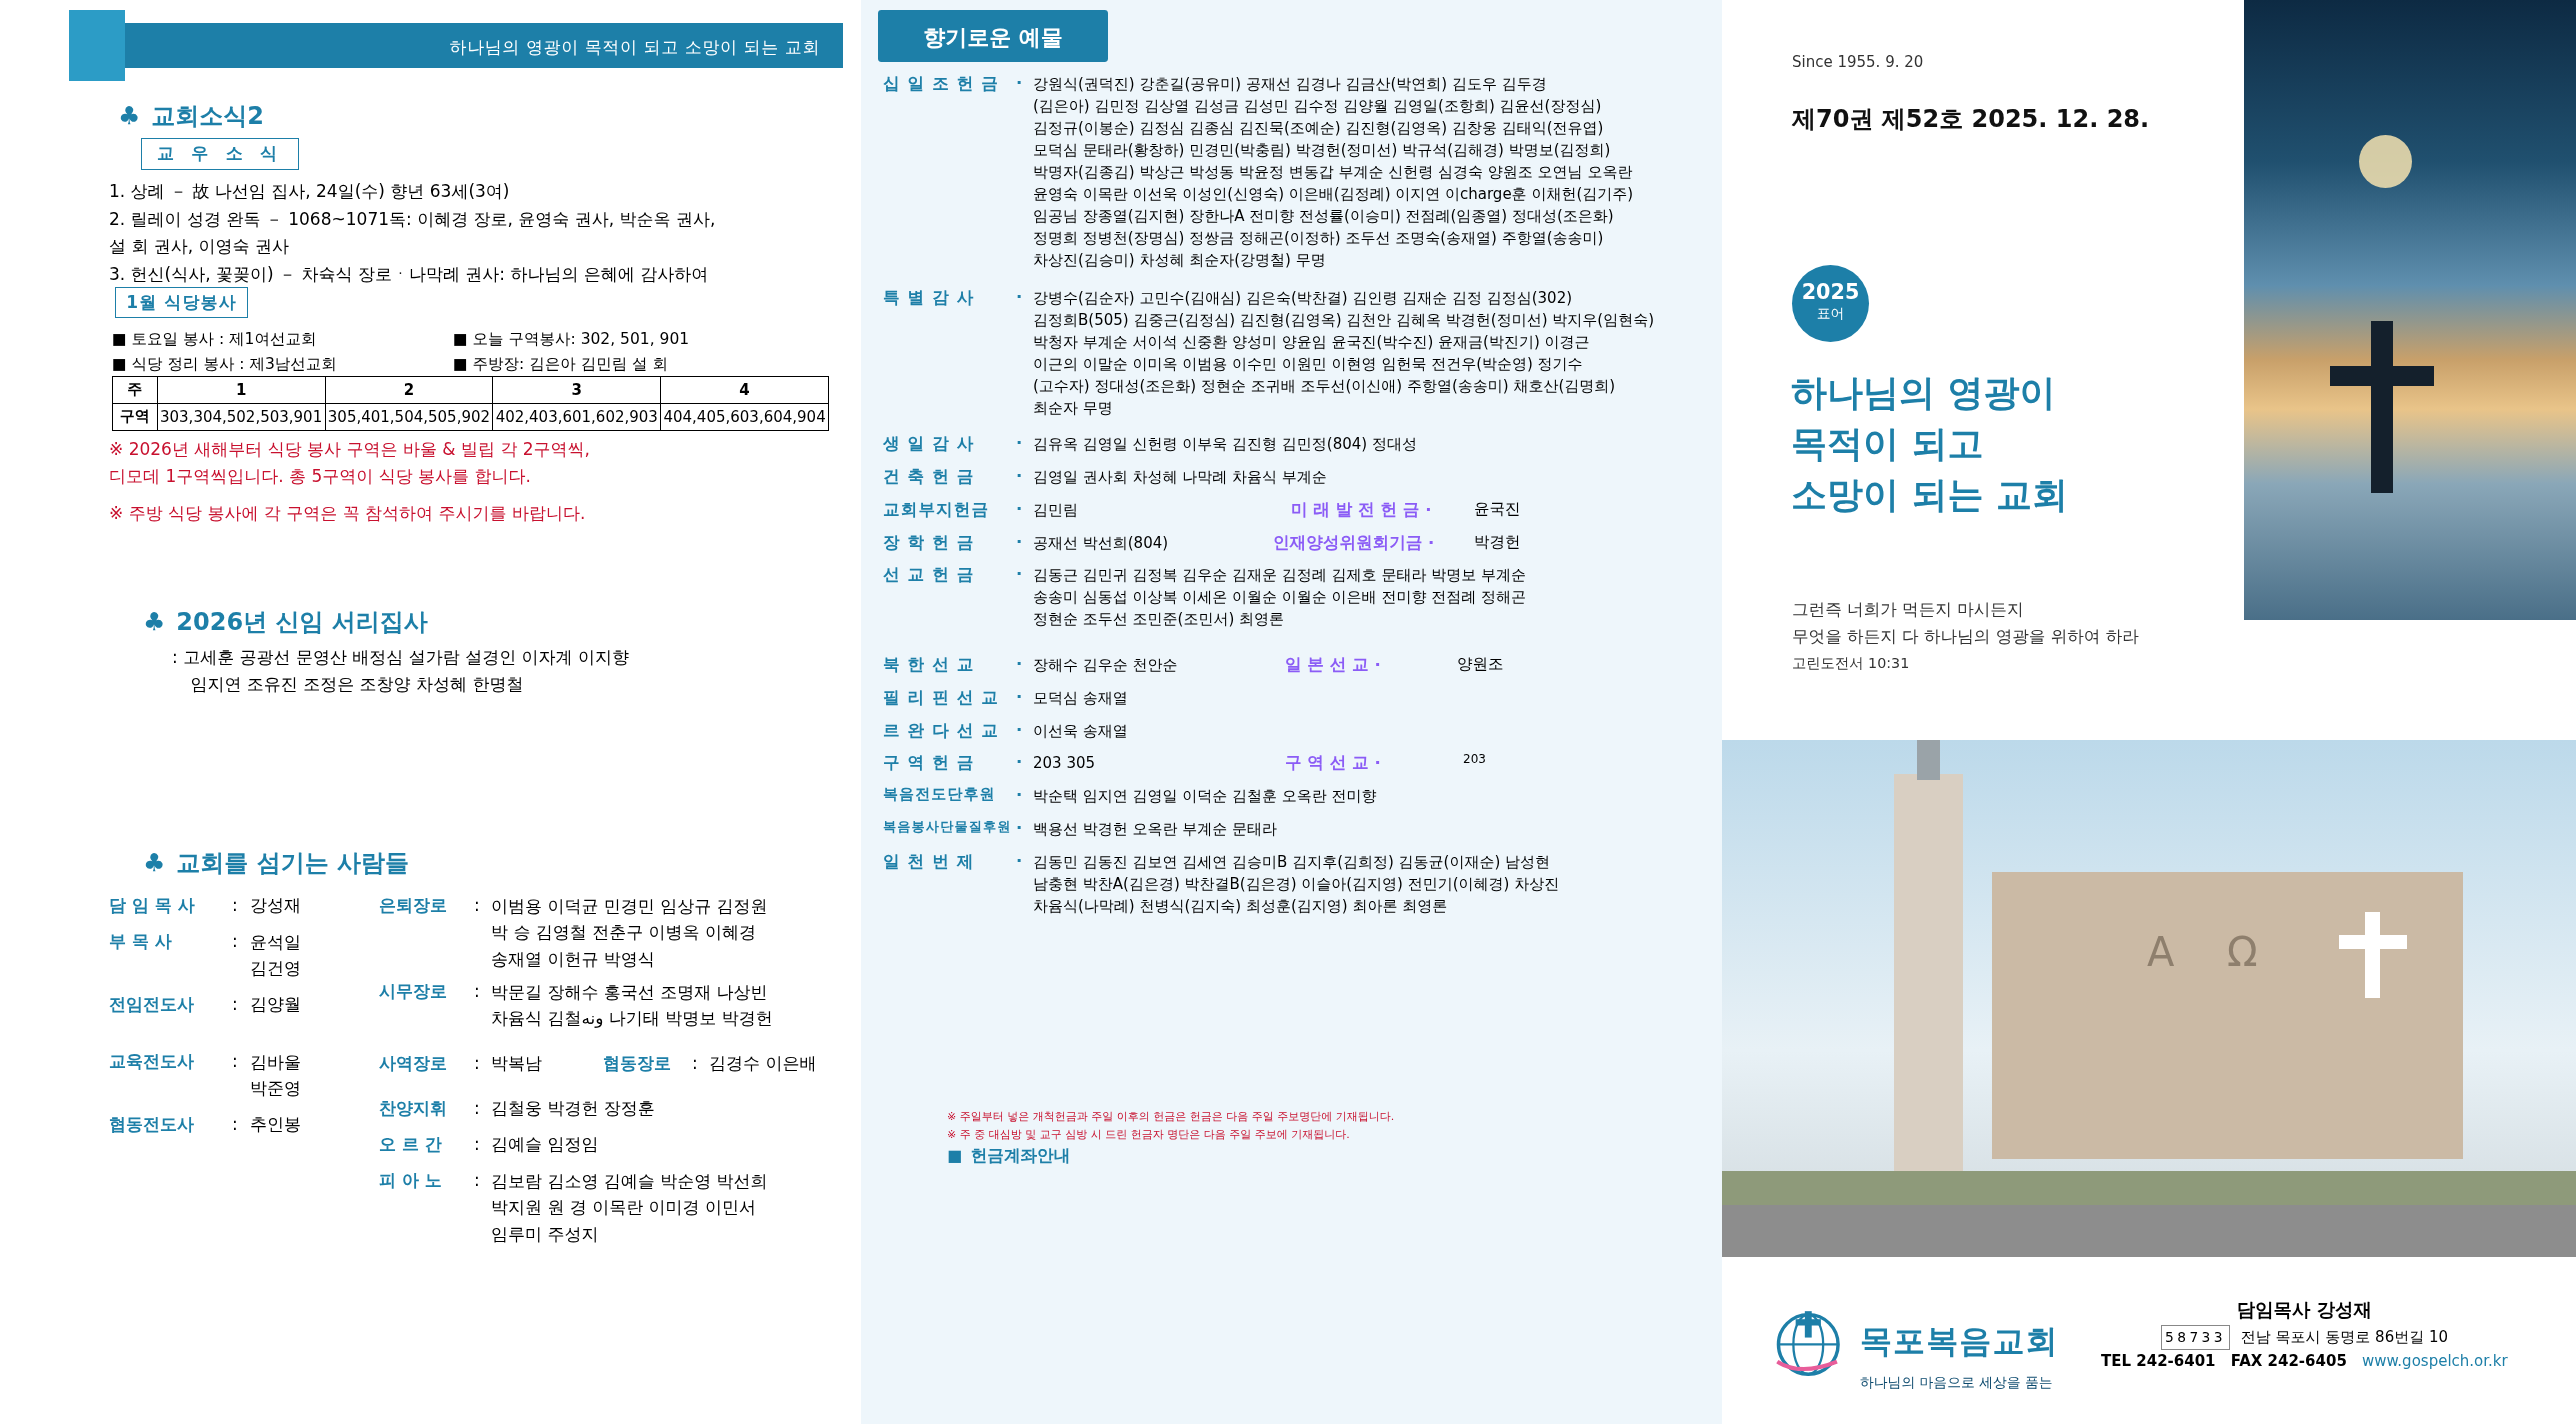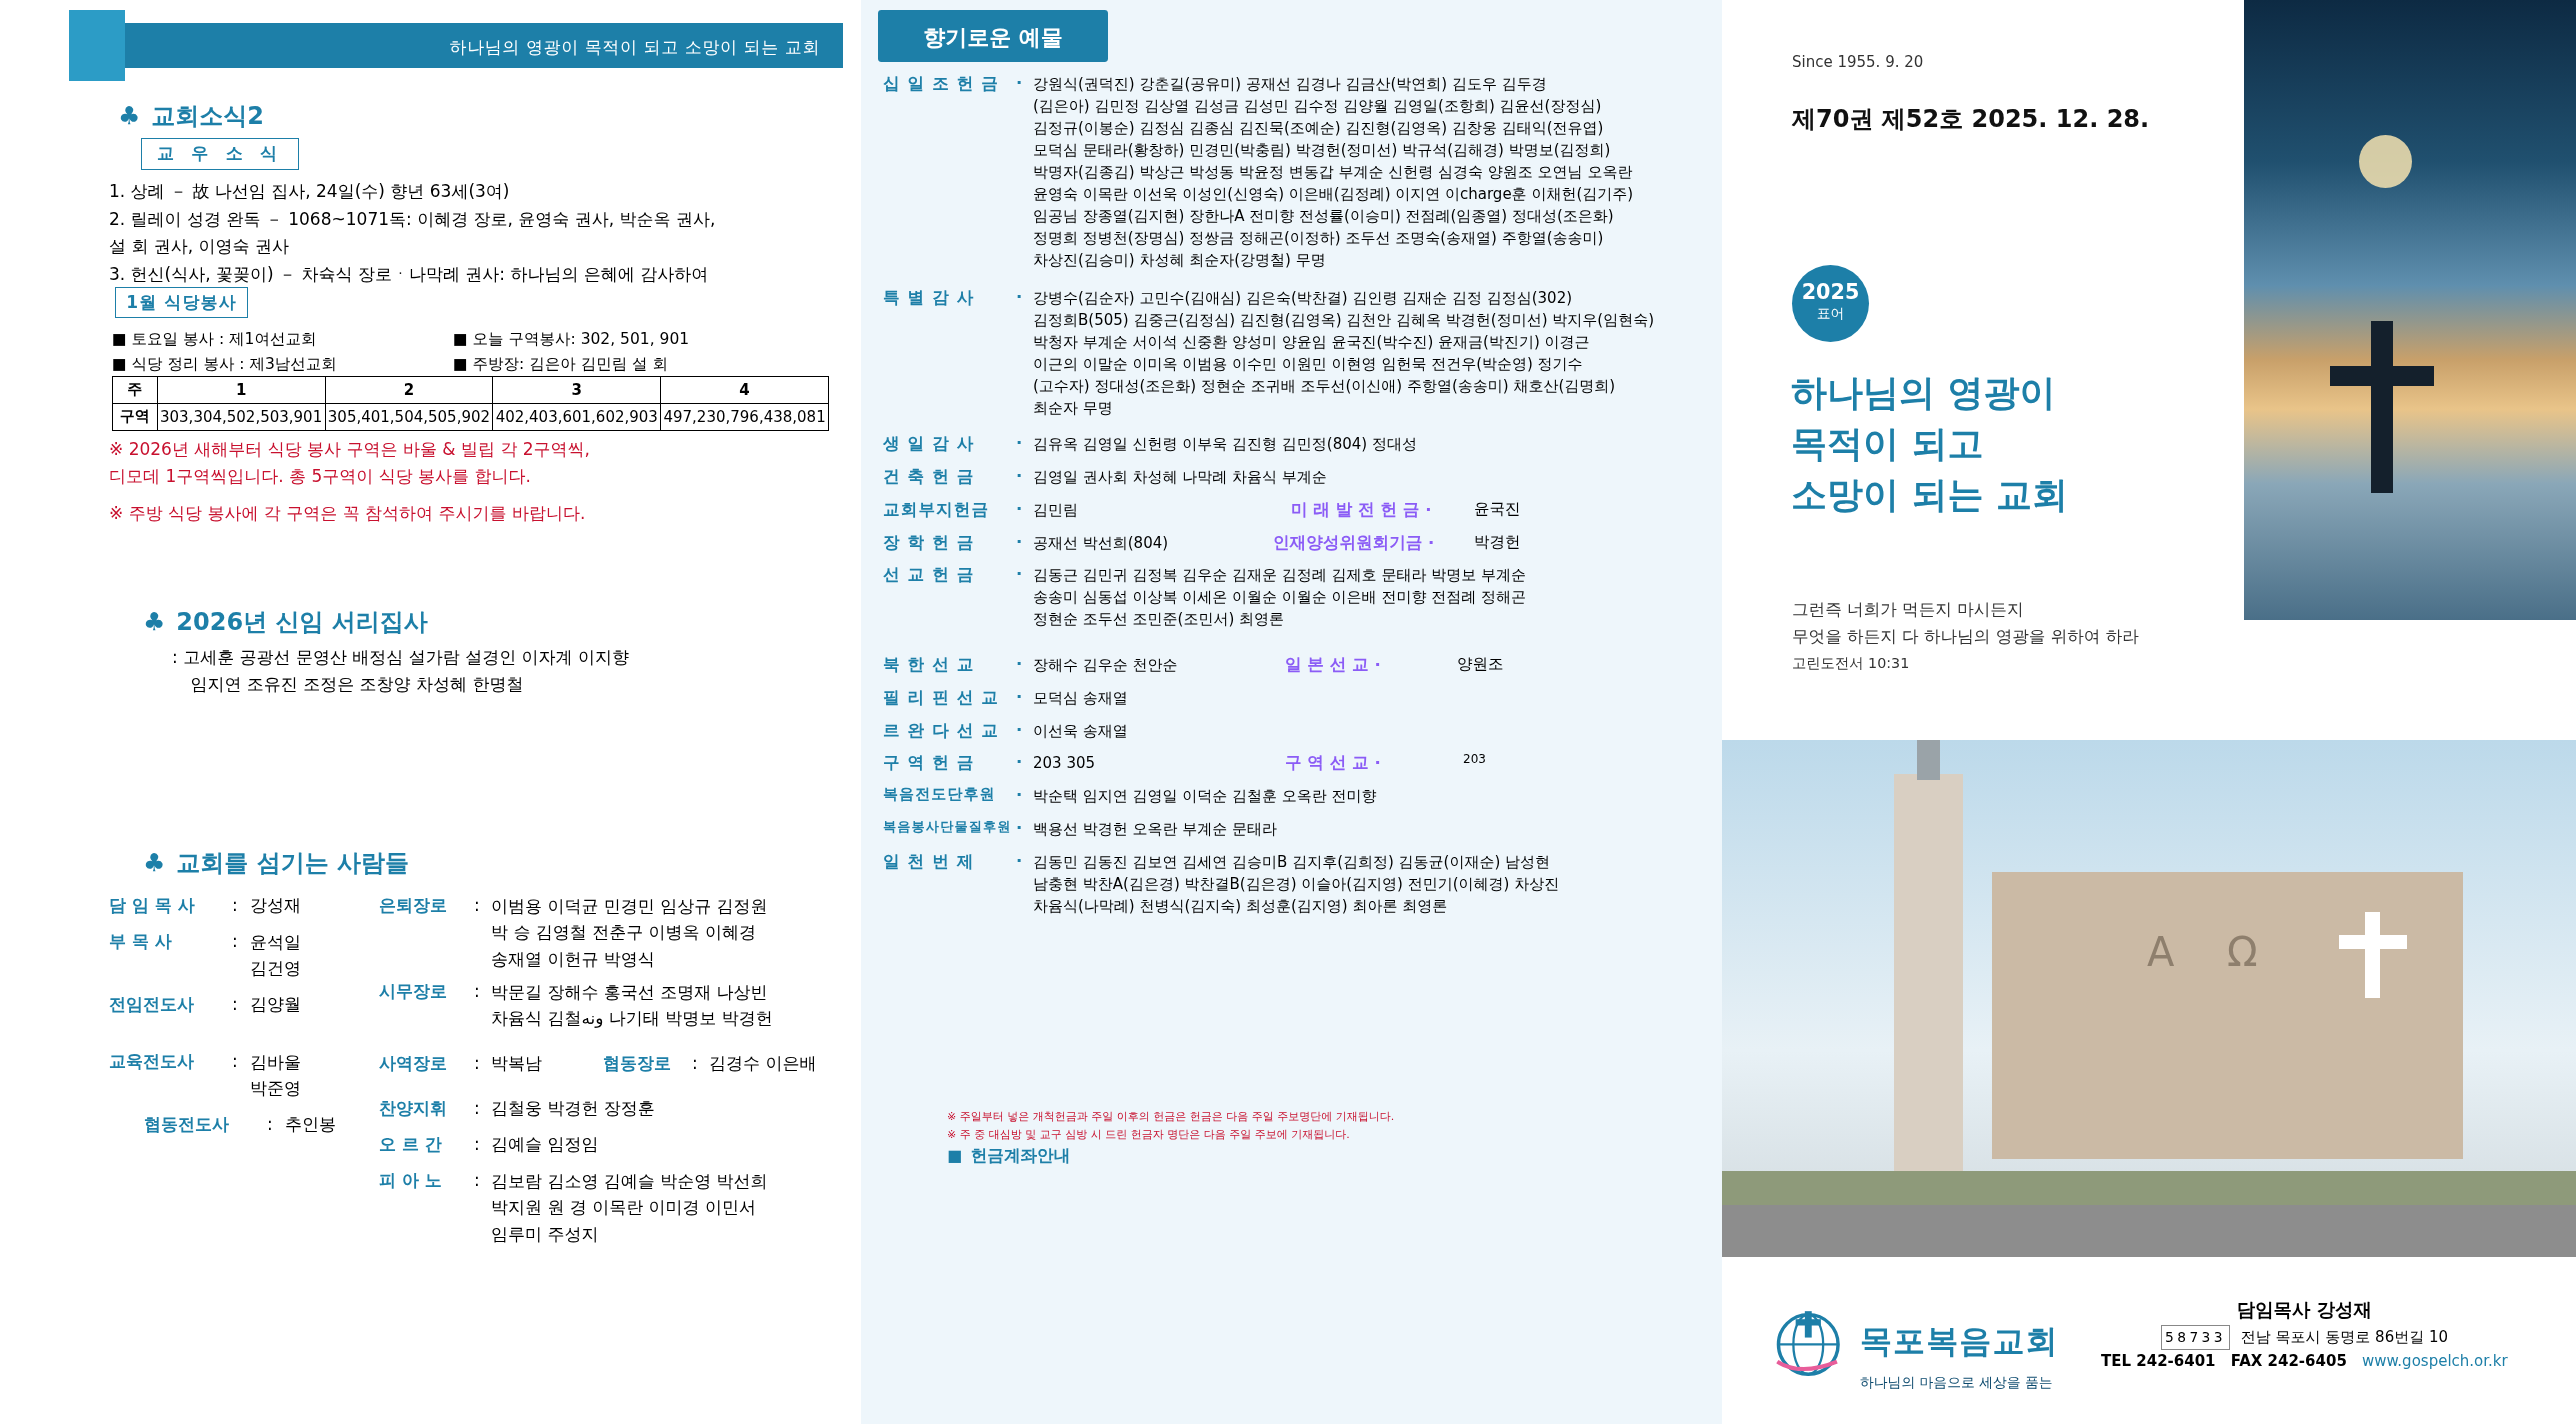--- a/index.html
+++ b/index.html
@@ -147,21 +147,21 @@
         <td class="hd">1</td>
         <td class="hd">2</td>
         <td class="hd">3</td>
         <td class="hd">4</td>
       </tr>
       <tr>
         <td class="hd">구역</td>
         <td>303,304,502,503,901</td>
         <td>305,401,504,505,902</td>
         <td>402,403,601,602,903</td>
-        <td>497,230,796,438,081</td>
+        <td>404,405,603,604,904</td>
       </tr>
     </tbody>
       </table>
 
     <div class="txt red" style="position:absolute;left:109px;top:436px;width:740px;line-height:1.6;">
       <div>※ 2026년 새해부터 식당 봉사 구역은 바울 &amp; 빌립 각 2구역씩,</div>
       <div>        디모데 1구역씩입니다. 총 5구역이 식당 봉사를 합니다.</div>
       <div style="margin-top:9.2px;">※ 주방 식당 봉사에 각 구역은 꼭 참석하여 주시기를 바랍니다.</div>
     </div>
 
@@ -195,21 +195,21 @@
         <span class="txt blue bold" style="position:absolute;left:0;">전임전도사</span>
         <span class="txt" style="position:absolute;left:123px;">:</span>
         <span class="txt" style="position:absolute;left:141px;">김양월</span>
       </div>
       <div style="position:relative;height:63px;">
         <span class="txt blue bold" style="position:absolute;left:0;">교육전도사</span>
         <span class="txt" style="position:absolute;left:123px;">:</span>
         <span class="txt" style="position:absolute;left:141px;white-space:pre-line;line-height:1.55;">김바울
 박준영</span>
       </div>
-      <div style="position:relative;height:46px;margin-left:35px;">
+      <div style="position:relative;height:46px;">
         <span class="txt blue bold" style="position:absolute;left:0;">협동전도사</span>
         <span class="txt" style="position:absolute;left:123px;">:</span>
         <span class="txt" style="position:absolute;left:141px;">추인봉</span>
       </div>
     </div>
 
     <div style="position:absolute;left:379px;top:893px;width:471px;">
       <div style="position:relative;height:86px;">
         <span class="txt blue bold" style="position:absolute;left:0;">은퇴장로</span>
         <span class="txt" style="position:absolute;left:95px;">:</span>

